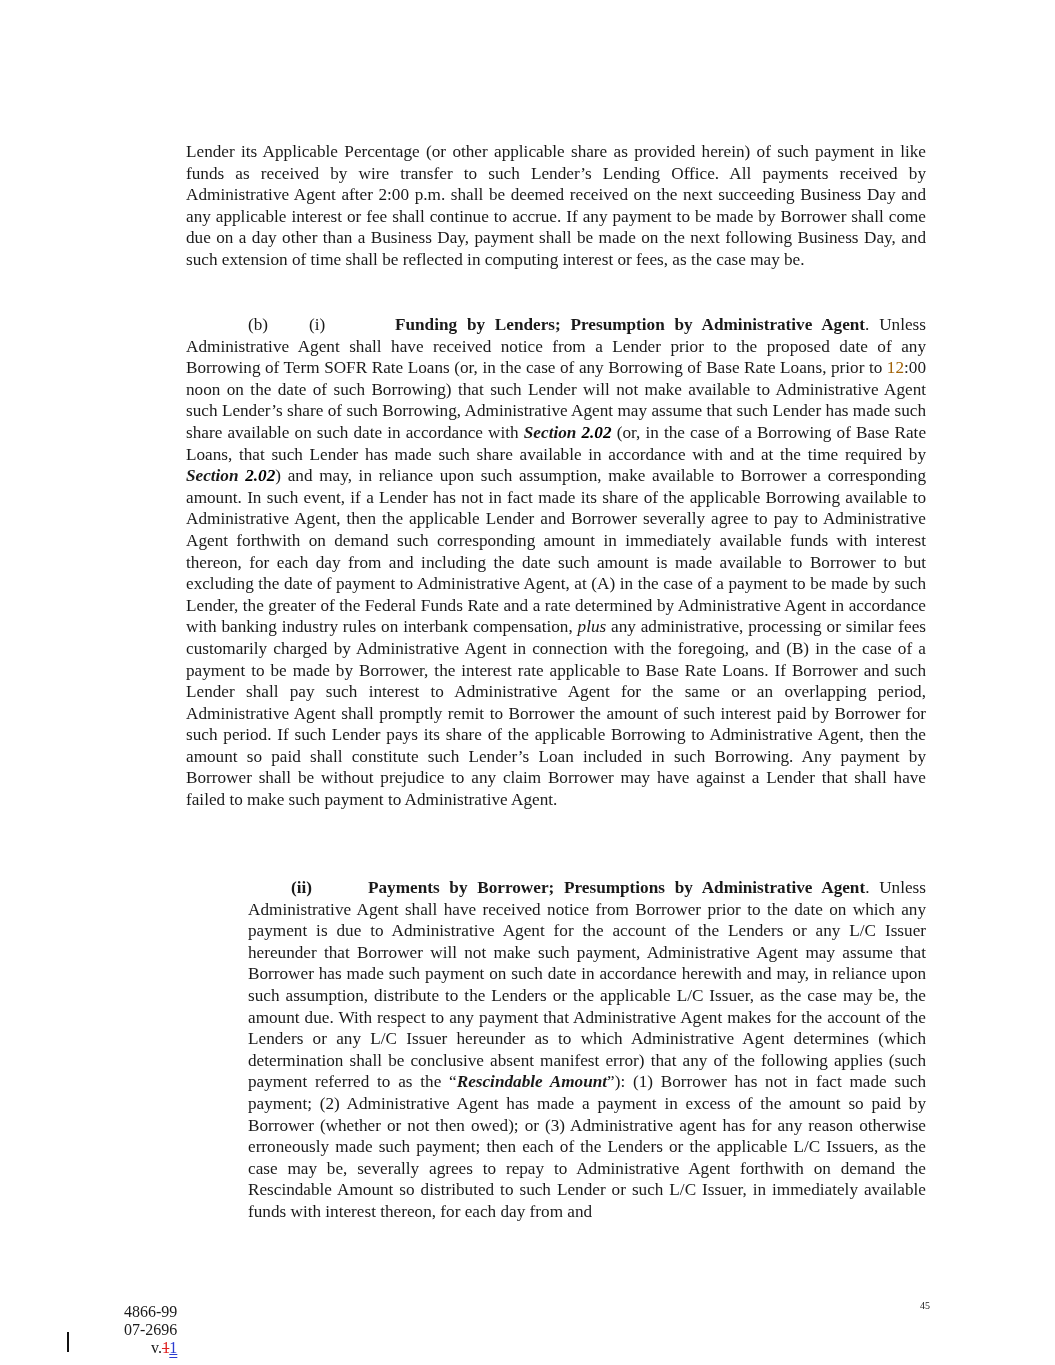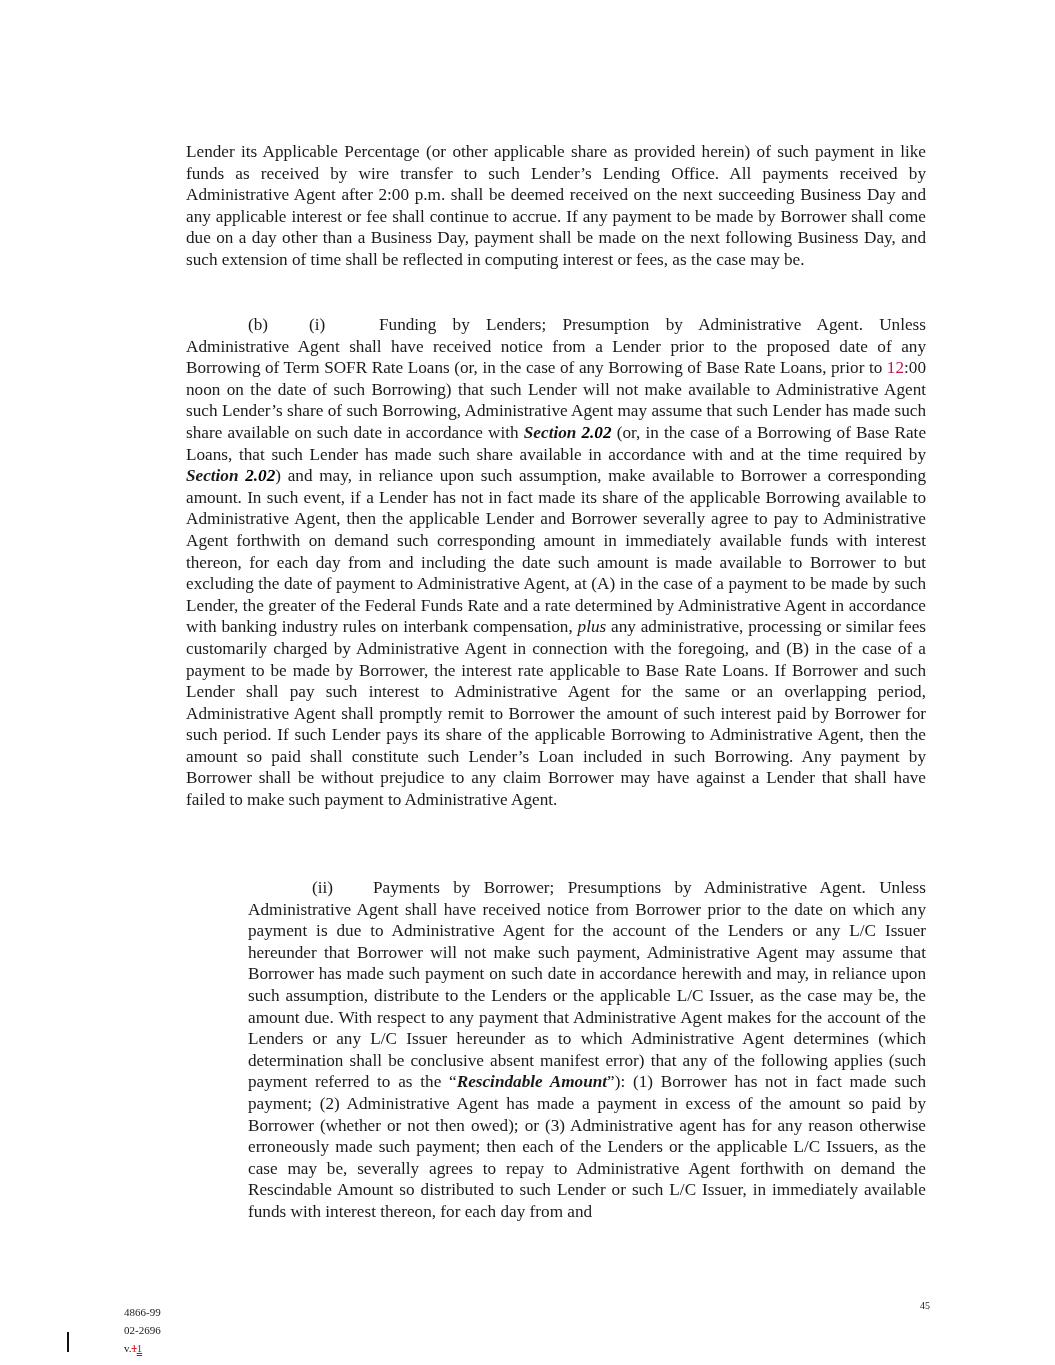--- a/index.html
+++ b/index.html
@@ -5,46 +5,46 @@
     html, body { margin: 0; padding: 0; background: #ffffff; }
     body { width: 1055px; height: 1365px; position: relative; overflow: hidden;
            font-family: "Liberation Serif", serif; color: #1a1a1a; }
     .page { position: absolute; left: 0; top: 16px; width: 851px; height: 1365px; }
     .para { position: absolute; font-size: 17.2px; line-height: 21.6px; text-align: justify; }
     .p1 { left: 186px; top: 125px; width: 740px; }
     .p2 { left: 186px; top: 298px; width: 740px; }
     .p3 { left: 248px; top: 861px; width: 678px; }
     .ind-b { display: inline-block; width: 61px; margin-left: 62px; }
     .ind-i { display: inline-block; width: 70px; }
-    .ind-ii { display: inline-block; width: 61px; margin-left: 64px; }
-    .heading { font-weight: normal; }
+    .ind-ii { display: inline-block; width: 61px; margin-left: 43px; font-weight: bold; }
+    .heading { font-weight: bold; margin-left: 16px; }
     .xref { font-weight: bold; font-style: italic; }
     .xref .num { color: #000000; }
     .defined { font-weight: bold; font-style: italic; }
-    .link-time { color: #be185d; }
+    .link-time { color: #a16207; }
     .em { font-style: italic; }
-    .footer-id { position: absolute; left: 124px; top: 1287px; font-size: 11px; line-height: 18px; color: #1a1a1a; }
+    .footer-id { position: absolute; left: 124px; top: 1287px; font-size: 16px; line-height: 18px; color: #1a1a1a; text-align: right; }
     .footer-id .struck { color: #e02020; text-decoration: line-through; }
     .footer-id .ins { color: #2a3ad0; text-decoration: underline double; }
     .page-num { position: absolute; left: 920px; top: 1284px; font-size: 10px; color: #1a1a1a; }
     .change-bar { position: absolute; left: 67px; top: 1316px; width: 2px; height: 20px; background: #111; }
   </style>
 </head>
 <body>
 
 <div class="page">
 
   <p class="para p1" style="margin:0">Lender its Applicable Percentage (or other applicable share as provided herein) of such payment in like funds as received by wire transfer to such Lender’s Lending Office. All payments received by Administrative Agent after 2:00 p.m. shall be deemed received on the next succeeding Business Day and any applicable interest or fee shall continue to accrue. If any payment to be made by Borrower shall come due on a day other than a Business Day, payment shall be made on the next following Business Day, and such extension of time shall be reflected in computing interest or fees, as the case may be.</p>
 
   <p class="para p2" style="margin:0"><span class="ind-b">(b)</span><span class="ind-i">(i)</span><span class="heading">Funding by Lenders; Presumption by Administrative Agent</span><span>. Unless Administrative Agent shall have received notice from a Lender prior to the proposed date of any Borrowing of Term SOFR Rate Loans (or, in the case of any Borrowing of Base Rate Loans, prior to </span><span class="link-time">12</span><span>:00 noon on the date of such Borrowing) that such Lender will not make available to Administrative Agent such Lender’s share of such Borrowing, Administrative Agent may assume that such Lender has made such share available on such date in accordance with </span><span class="xref"><span>Section </span><span class="num">2.02</span></span><span> (or, in the case of a Borrowing of Base Rate Loans, that such Lender has made such share available in accordance with and at the time required by </span><span class="xref"><span>Section </span><span class="num">2.02</span></span><span>) and may, in reliance upon such assumption, make available to Borrower a corresponding amount. In such event, if a Lender has not in fact made its share of the applicable Borrowing available to Administrative Agent, then the applicable Lender and Borrower severally agree to pay to Administrative Agent forthwith on demand such corresponding amount in immediately available funds with interest thereon, for each day from and including the date such amount is made available to Borrower to but excluding the date of payment to Administrative Agent, at (A) in the case of a payment to be made by such Lender, the greater of the Federal Funds Rate and a rate determined by Administrative Agent in accordance with banking industry rules on interbank compensation, </span><span class="em">plus</span><span> any administrative, processing or similar fees customarily charged by Administrative Agent in connection with the foregoing, and (B) in the case of a payment to be made by Borrower, the interest rate applicable to Base Rate Loans. If Borrower and such Lender shall pay such interest to Administrative Agent for the same or an overlapping period, Administrative Agent shall promptly remit to Borrower the amount of such interest paid by Borrower for such period. If such Lender pays its share of the applicable Borrowing to Administrative Agent, then the amount so paid shall constitute such Lender’s Loan included in such Borrowing. Any payment by Borrower shall be without prejudice to any claim Borrower may have against a Lender that shall have failed to make such payment to Administrative Agent.</span></p>
 
   <p class="para p3" style="margin:0"><span class="ind-ii">(ii)</span><span class="heading">Payments by Borrower; Presumptions by Administrative Agent</span><span>. Unless Administrative Agent shall have received notice from Borrower prior to the date on which any payment is due to Administrative Agent for the account of the Lenders or any L/C Issuer hereunder that Borrower will not make such payment, Administrative Agent may assume that Borrower has made such payment on such date in accordance herewith and may, in reliance upon such assumption, distribute to the Lenders or the applicable L/C Issuer, as the case may be, the amount due. With respect to any payment that Administrative Agent makes for the account of the Lenders or any L/C Issuer hereunder as to which Administrative Agent determines (which determination shall be conclusive absent manifest error) that any of the following applies (such payment referred to as the “</span><span class="defined">Rescindable Amount</span><span>”): (1) Borrower has not in fact made such payment; (2) Administrative Agent has made a payment in excess of the amount so paid by Borrower (whether or not then owed); or (3) Administrative agent has for any reason otherwise erroneously made such payment; then each of the Lenders or the applicable L/C Issuers, as the case may be, severally agrees to repay to Administrative Agent forthwith on demand the Rescindable Amount so distributed to such Lender or such L/C Issuer, in immediately available funds with interest thereon, for each day from and</span></p>
 
   <div class="change-bar"></div>
 
   <div class="footer-id">
     <div>4866-99</div>
-    <div>02-2696</div>
+    <div>07-2696</div>
     <div><span>v.</span><span class="struck">1</span><span class="ins">1</span></div>
   </div>
 
   <div class="page-num">45</div>
 </div>
 
 </body></html>

